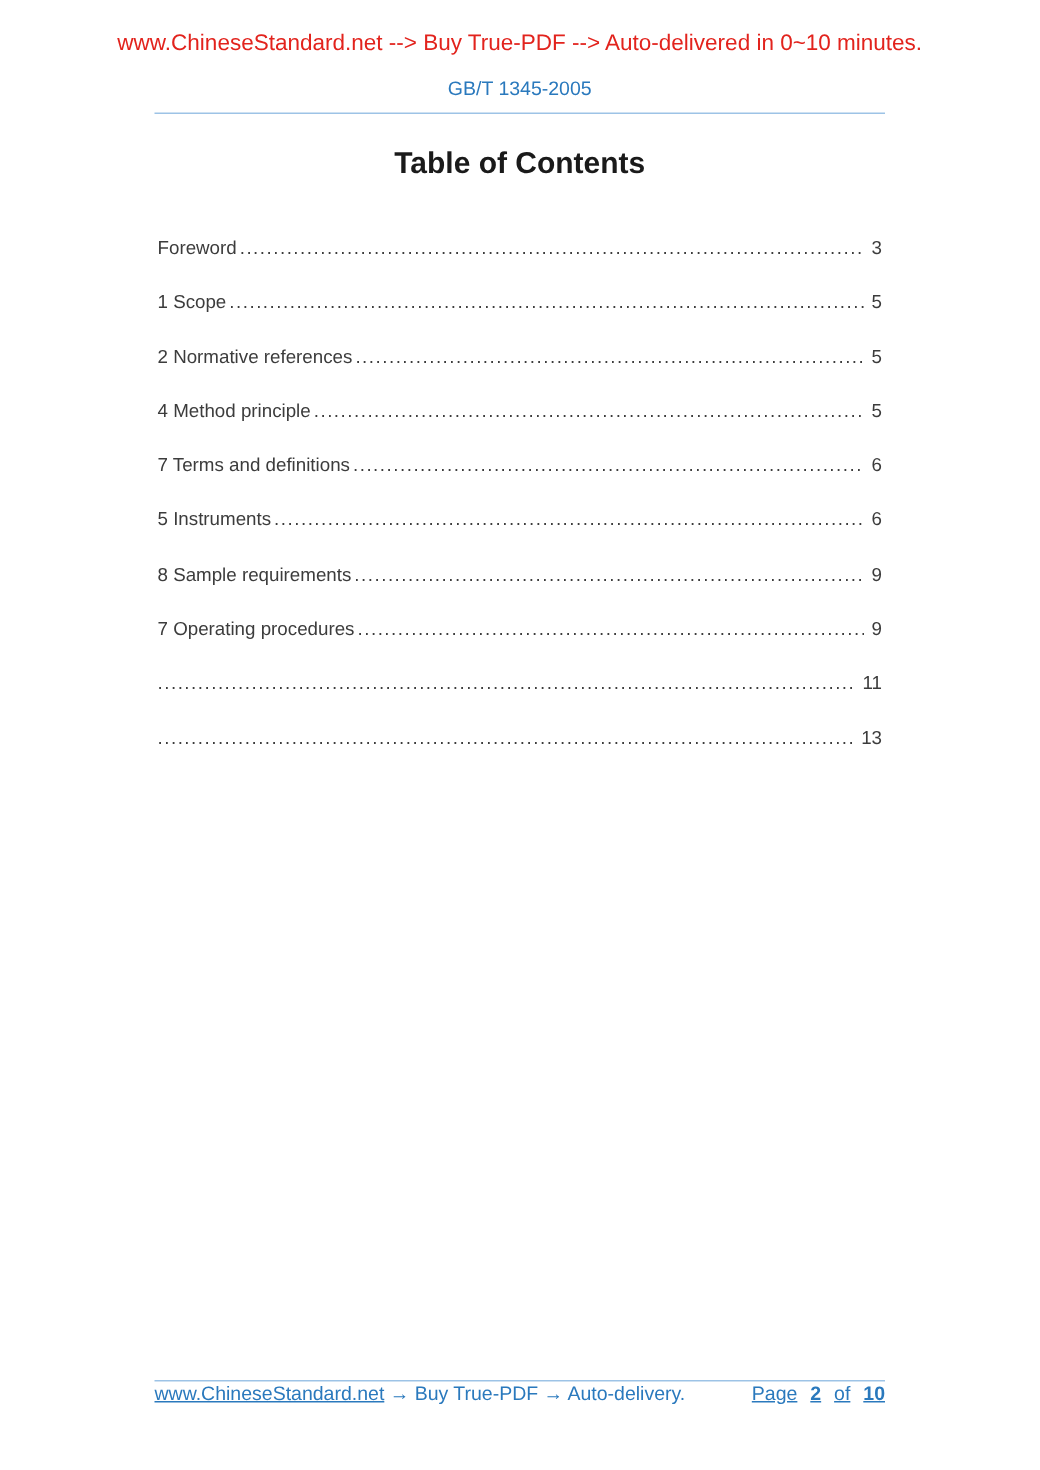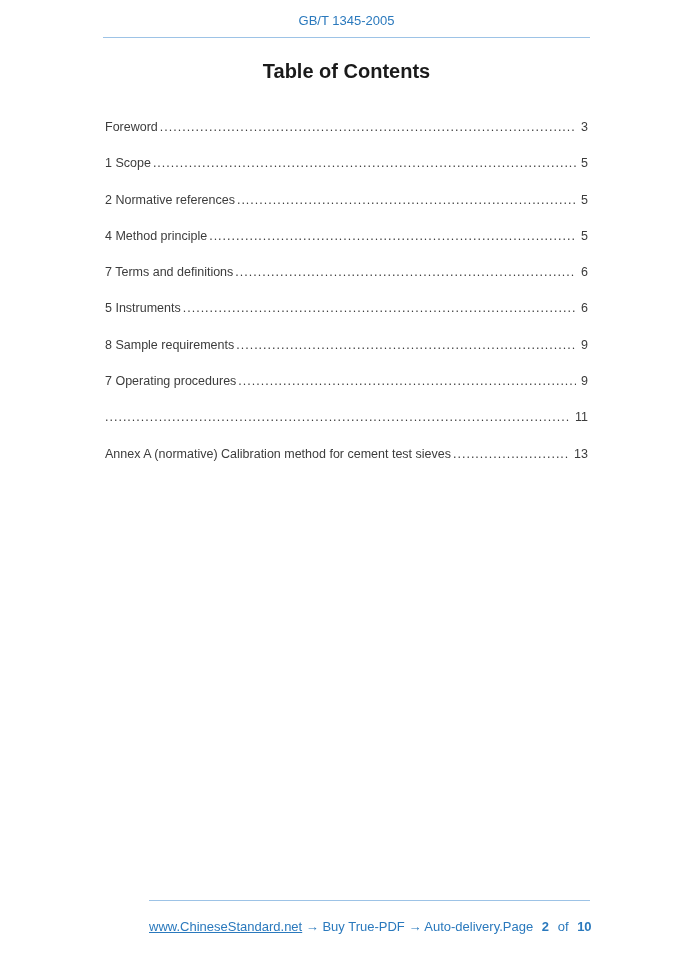--- a/index.html
+++ b/index.html
@@ -75,50 +75,50 @@
     color: #3c3c3c;
   }
   .toc-page {
     flex: 0 0 auto;
     margin-left: 5px;
     white-space: nowrap;
   }
   
   .footer {
     position: absolute;
-    top: 900px;
+    top: 920px;
     left: 103px;
     right: 103px;
     border-top: 1px solid #9dc3e6;
-    padding-top: 18px;
-    margin-left: 46px;
+    padding-top: 0;
   }
   .footer-row {
     display: flex;
     justify-content: space-between;
     align-items: baseline;
     font-size: 13px;
     line-height: 16px;
     color: #2a79bd;
     white-space: nowrap;
   }
   .footer-link {
     color: #2a79bd;
     text-decoration: underline;
     cursor: pointer;
   }
-  .page-indicator span { margin-left: 5px; }
+  .page-indicator span { margin-left: 5px; text-decoration: underline; }
   .page-indicator span:first-child { margin-left: 0; }
   .num-bold { font-weight: bold; }
 </style>
 </head>
 <body>
 
 <div class="page">
 
+  <div class="promo-banner">www.ChineseStandard.net --&gt; Buy True-PDF --&gt; Auto-delivered in 0~10 minutes.</div>
 
   <div class="std-number">GB/T 1345-2005</div>
 
   <hr class="rule">
 
   <div class="doc-title">Table of Contents</div>
 
   <div class="toc">
 
     <div class="toc-row">
@@ -168,21 +168,20 @@
       <span class="toc-leader leader">........................................................................................................................................................................................................</span>
       <span class="toc-page">9</span>
     </div>
 
     <div class="toc-row">
       <span class="toc-leader leader">........................................................................................................................................................................................................</span>
       <span class="toc-page">11</span>
     </div>
 
     <div class="toc-row">
-      <span class="toc-label">Annex A (normative) Calibration method for cement test sieves</span>
       <span class="toc-leader leader">........................................................................................................................................................................................................</span>
       <span class="toc-page">13</span>
     </div>
 
   </div>
 
   <div class="footer">
     <div class="footer-row">
       <div>
         <span class="footer-link">www.ChineseStandard.net</span><span> → Buy True-PDF → Auto-delivery.</span>

